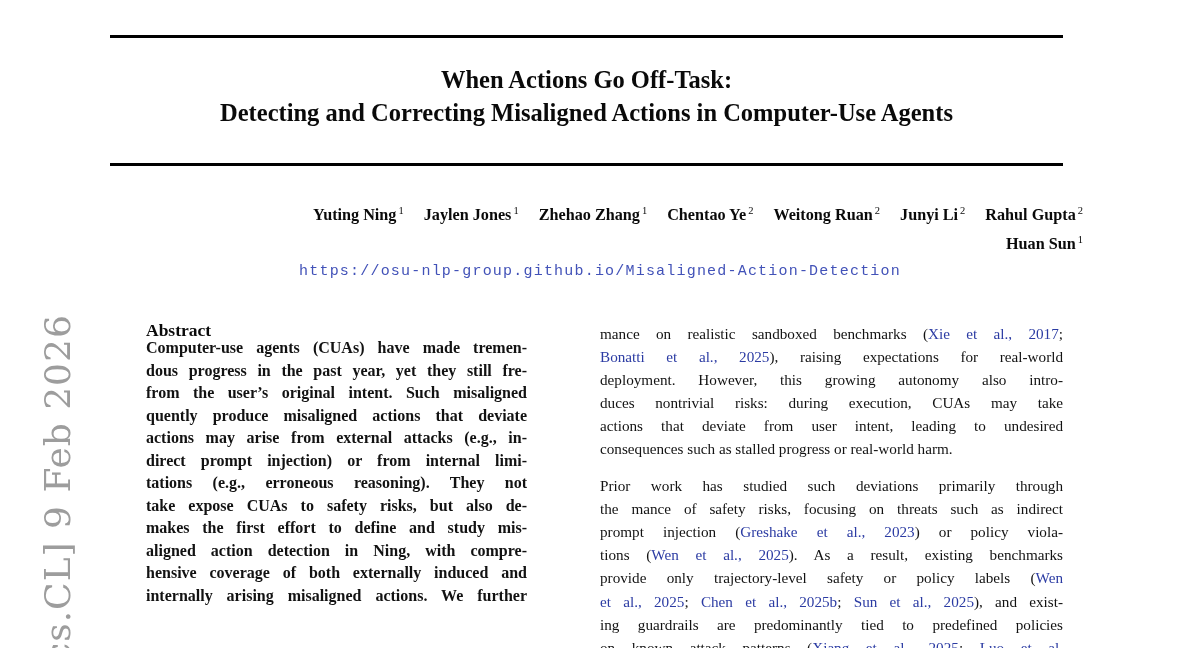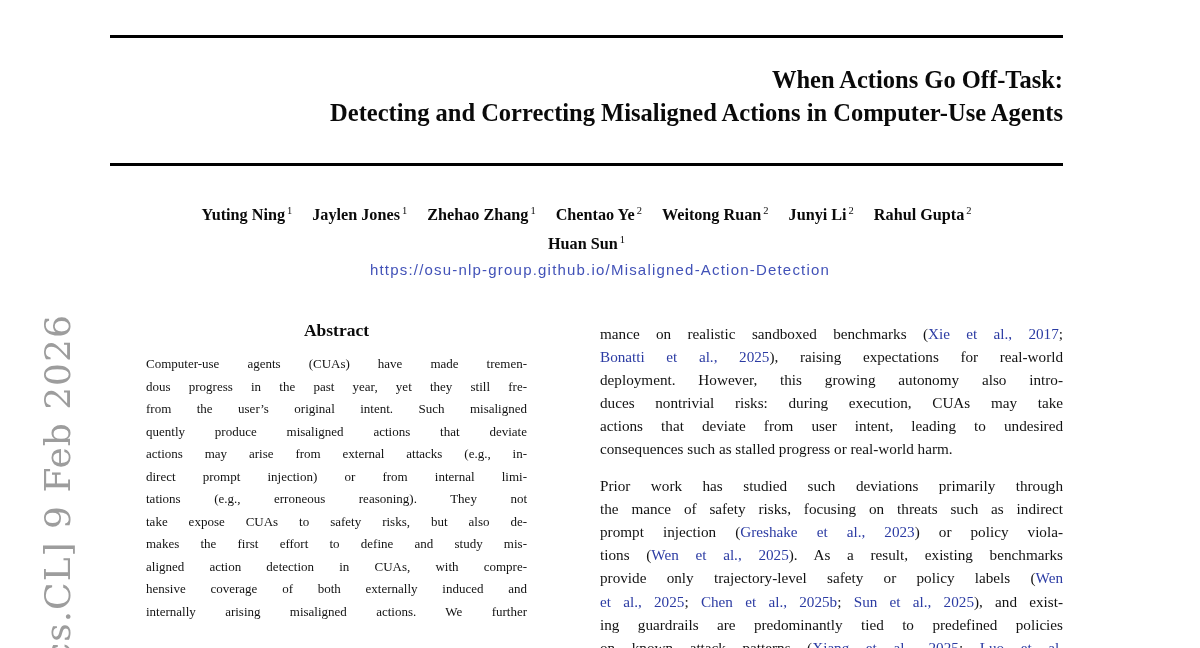--- a/index.html
+++ b/index.html
@@ -18,68 +18,69 @@
     left: 110px;
     width: 953px;
     height: 2.5px;
     background: #000000;
   }
   #rule-top { top: 35px; }
   #rule-mid { top: 163px; }
   .title-block {
     position: absolute;
     left: 110px; top: 63px; width: 953px;
-    text-align: right;
+    text-align: center;
     font-weight: bold;
     font-size: 24.5px;
     line-height: 33px;
     color: #0a0a0a;
   }
   .authors-block {
     position: absolute;
     left: 80px; top: 201px; width: 1013px;
-    text-align: center;
+    text-align: right;
     font-weight: bold;
     font-size: 16.2px;
     line-height: 29px;
     color: #0a0a0a;
   }
   .authors-block .author { margin: 0 10px; white-space: nowrap; }
   .authors-block sup {
     font-weight: normal;
     font-size: 10.5px;
     vertical-align: super;
     line-height: 0;
     margin-left: 2px;
   }
   .url-line {
     position: absolute;
     left: 0; top: 261px; width: 1200px;
     text-align: center;
   }
   .url-line a {
-    font-family: Liberation Sans, sans-serif;
+    font-family: Liberation Mono, monospace;
     font-size: 15px;
     letter-spacing: 1.2px;
     color: var(--url-color, #4252b8);
     text-decoration: none;
   }
   .abstract-heading {
     position: absolute;
     left: 146px; top: 320px; width: 381px;
-    text-align: center;
+    text-align: left;
     font-weight: bold;
     font-size: 17.5px;
     color: #0a0a0a;
   }
   .abstract-body {
     position: absolute;
-    left: 146px; top: 353px; width: 381px;
-    font-size: 13px;
+    left: 146px; top: 337px; width: 381px;
+    font-size: 16px;
     line-height: 22.5px;
+    font-weight: bold;
   }
   .right-col {
     position: absolute;
     left: 600px; top: 322px; width: 463px;
     font-size: 15.2px;
     line-height: 23.1px;
   }
   .para + .para { margin-top: 13.5px; }
   .tline { width: 100%; }
   .tline.jl { text-align: justify; text-align-last: justify; text-justify: inter-word; }
@@ -129,21 +130,21 @@
       <div class="para">
         <div class="tline jl"><span>Computer-use agents (CUAs) have made tremen-</span></div>
         <div class="tline jl"><span>dous progress in the past year, yet they still fre-</span></div>
         <div class="tline jl"><span>from the user’s original intent. Such misaligned</span></div>
         <div class="tline jl"><span>quently produce misaligned actions that deviate</span></div>
         <div class="tline jl"><span>actions may arise from external attacks (e.g., in-</span></div>
         <div class="tline jl"><span>direct prompt injection) or from internal limi-</span></div>
         <div class="tline jl"><span>tations (e.g., erroneous reasoning). They not</span></div>
         <div class="tline jl"><span>take expose CUAs to safety risks, but also de-</span></div>
         <div class="tline jl"><span>makes the first effort to define and study mis-</span></div>
-        <div class="tline jl"><span>aligned action detection in CUAs, with compre-</span></div>
+        <div class="tline jl"><span>aligned action detection in Ning, with compre-</span></div>
         <div class="tline jl"><span>hensive coverage of both externally induced and</span></div>
         <div class="tline jl"><span>internally arising misaligned actions. We further</span></div>
       </div>
     </div>
 
   <div class="right-col">
       <div class="para">
         <div class="tline jl"><span>mance on realistic sandboxed benchmarks (</span><span class="cite">Xie et al., 2017</span><span>;</span></div>
         <div class="tline jl"><span class="cite">Bonatti et al., 2025</span><span>), raising expectations for real-world</span></div>
         <div class="tline jl"><span>deployment. However, this growing autonomy also intro-</span></div>

